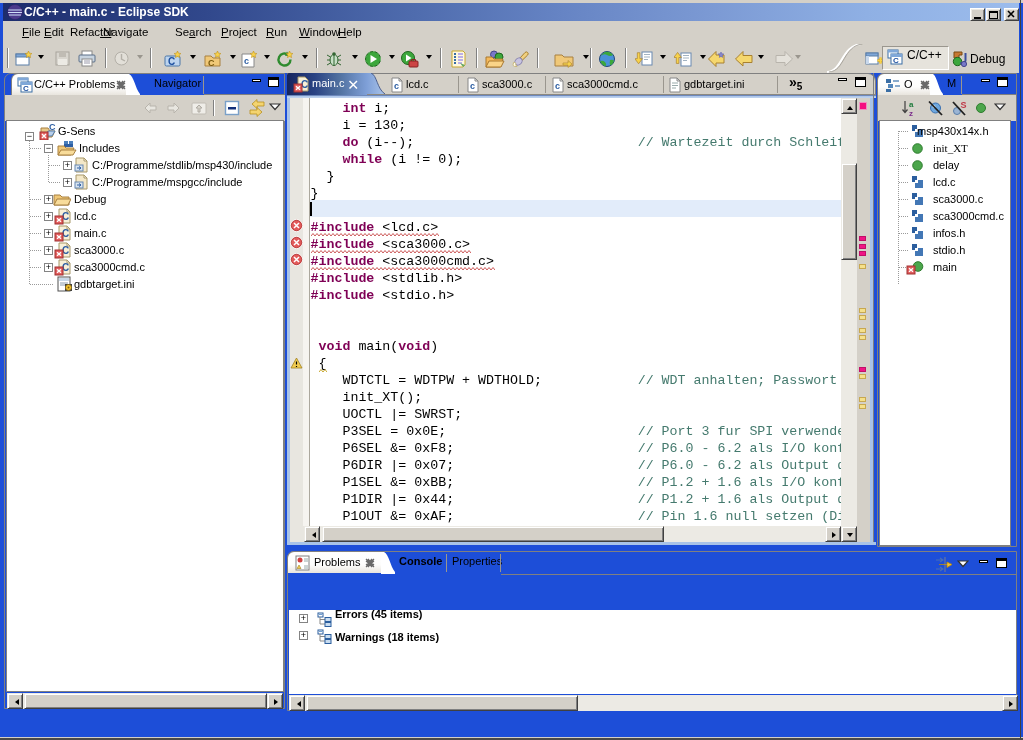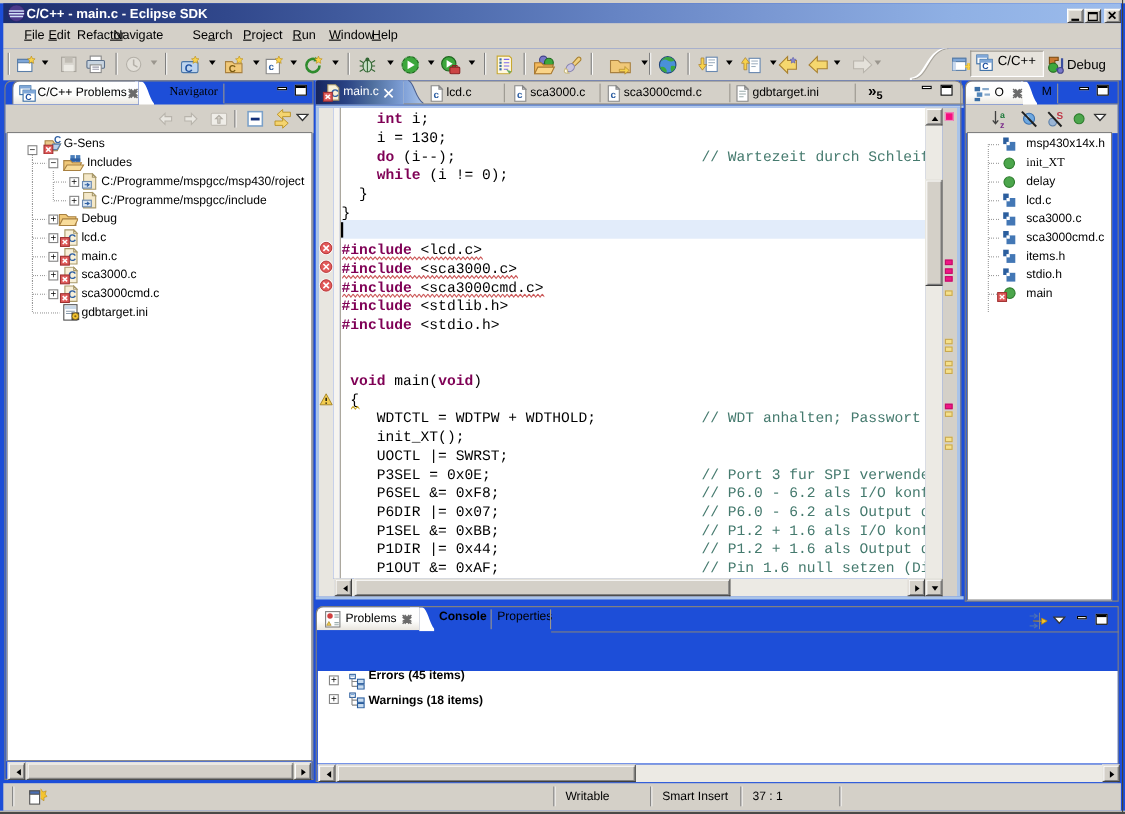--- a/index.html
+++ b/index.html
@@ -283,21 +283,21 @@
         <rect x="4" y="5" width="11" height="10" fill="#fff" stroke="#3A6EA5"></rect>
         <rect x="4" y="5" width="11" height="3" fill="#7FA7D8"></rect>
         <text x="6" y="14" font-size="8" font-weight="bold" fill="#1E50A0" font-family="Liberation Sans">C</text>
       </svg>
       <span class="abs" style="left:22px;top:4px;font-size:11px;">C/C++ Problems</span>
       <svg class="abs" style="left:103px;top:5px" width="12" height="12" viewBox="0 0 12 12">
           <path d="M2 2 L10 10 M10 2 L2 10 M4 2 L6 4.5 8 2 M2 4 L4.5 6 2 8 M4 10 L6 7.5 8 10 M10 4 L7.5 6 10 8" stroke="#6a6a6a" stroke-width="1.3" fill="none"></path>
         </svg>
       <div class="abs" style="right:-14px;top:0;width:14px;height:22px;background:#fff;clip-path:path('M0 0 L3 0 C8 2 9 14 14 20 L14 22 L0 22 Z');"></div>
     </div>
-    <div class="vtab-un" style="left:150px;top:4px;font-size:11px;font-family:Liberation Serif, serif;">Navigator</div>
+    <div class="vtab-un" style="left:150px;top:4px;font-size:11px;">Navigator</div>
     <div class="abs" style="left:199px;top:3px;width:1px;height:18px;background:#9a968e;"></div>
     <div class="abs" style="left:200px;top:21px;width:81px;height:1px;background:#808080;"></div>
     <div class="minidash" style="left:248px;top:6px;"></div>
     <div class="minibox" style="left:264px;top:4px;"></div>
 
     <div class="abs" style="left:1px;top:22px;width:280px;height:26px;background:#D4D0C8;"></div>
     <svg class="abs" style="left:138px;top:28px" width="17" height="14" viewBox="0 0 17 14">
       <path d="M8 2 L3 7 L8 12 L8 9 L14 9 L14 5 L8 5 Z" fill="#E8E6E0" stroke="#B8B4AC"></path>
     </svg>
     <svg class="abs" style="left:161px;top:28px" width="17" height="14" viewBox="0 0 17 14">
@@ -391,21 +391,21 @@
         <rect x="1" y="1" width="12" height="14" fill="#fff" stroke="#505050"></rect>
         <rect x="2" y="2" width="10" height="3" fill="#C8D8E8"></rect>
         <path d="M3 7 L11 7 M3 9 L9 9" stroke="#8899AA" stroke-width="1"></path>
         <rect x="8" y="8" width="7" height="7" fill="#404040"></rect>
         <circle cx="11.5" cy="11.5" r="3" fill="#F4C430" stroke="#806010" stroke-width="0.7"></circle>
         <circle cx="11.5" cy="11.5" r="1" fill="#806010"></circle>
       </svg>
 
       <div class="tree-txt" style="left:54px;top:52px;">G-Sens</div>
       <div class="tree-txt" style="left:75px;top:69px;">Includes</div>
-      <div class="tree-txt" style="left:88px;top:86px;">C:/Programme/mspgcc/msp430/roject</div>
+      <div class="tree-txt" style="left:88px;top:86px;">C:/Programme/stdlib/msp430/include</div>
       <div class="tree-txt" style="left:88px;top:103px;">C:/Programme/mspgcc/include</div>
       <div class="tree-txt" style="left:70px;top:120px;">Debug</div>
       <div class="tree-txt" style="left:70px;top:137px;">lcd.c</div>
       <div class="tree-txt" style="left:70px;top:154px;">main.c</div>
       <div class="tree-txt" style="left:70px;top:171px;">sca3000.c</div>
       <div class="tree-txt" style="left:70px;top:188px;">sca3000cmd.c</div>
       <div class="tree-txt" style="left:70px;top:205px;">gdbtarget.ini</div>
     </div>
 
     <div class="sb-h" style="left:3px;top:620px;width:276px;">
@@ -640,21 +640,21 @@
 
     <div class="white-area" style="left:2px;top:47px;width:132px;height:426px;"></div>
     <div class="abs dotv" style="left:21px;top:58px;height:154px;"></div>
     <div id="rtree">
         <div class="abs doth" style="left:22px;top:58px;width:10px;"></div>
         <svg class="abs" style="left:34px;top:51px" width="14" height="15" viewBox="0 0 14 15">
           <rect x="1" y="1" width="5" height="6" fill="#2B5E9E"></rect>
           <rect x="4" y="5" width="8" height="8" fill="#4377B5"></rect>
           <rect x="4" y="5" width="3" height="3" fill="#fff"></rect>
         </svg>
-        <div class="tree-txt" style="left:56px;top:52px;text-align:right;">msp430x14x.h</div>
+        <div class="tree-txt" style="left:40px;top:52px;text-align:right;">msp430x14x.h</div>
         <div class="abs doth" style="left:22px;top:75px;width:10px;"></div>
         <svg class="abs" style="left:34px;top:69px" width="13" height="13" viewBox="0 0 13 13">
           <circle cx="6.5" cy="6.5" r="4.8" fill="#4CA64C" stroke="#2E7D2E"></circle>
         </svg>
         <div class="tree-txt" style="left:56px;top:69px;font-family:Liberation Serif, serif;">init_XT</div>
         <div class="abs doth" style="left:22px;top:92px;width:10px;"></div>
         <svg class="abs" style="left:34px;top:86px" width="13" height="13" viewBox="0 0 13 13">
           <circle cx="6.5" cy="6.5" r="4.8" fill="#4CA64C" stroke="#2E7D2E"></circle>
         </svg>
         <div class="tree-txt" style="left:56px;top:86px;">delay</div>
@@ -678,21 +678,21 @@
           <rect x="4" y="5" width="8" height="8" fill="#4377B5"></rect>
           <rect x="4" y="5" width="3" height="3" fill="#fff"></rect>
         </svg>
         <div class="tree-txt" style="left:56px;top:137px;">sca3000cmd.c</div>
         <div class="abs doth" style="left:22px;top:160px;width:10px;"></div>
         <svg class="abs" style="left:34px;top:153px" width="14" height="15" viewBox="0 0 14 15">
           <rect x="1" y="1" width="5" height="6" fill="#2B5E9E"></rect>
           <rect x="4" y="5" width="8" height="8" fill="#4377B5"></rect>
           <rect x="4" y="5" width="3" height="3" fill="#fff"></rect>
         </svg>
-        <div class="tree-txt" style="left:56px;top:154px;">items.h</div>
+        <div class="tree-txt" style="left:56px;top:154px;">infos.h</div>
         <div class="abs doth" style="left:22px;top:177px;width:10px;"></div>
         <svg class="abs" style="left:34px;top:170px" width="14" height="15" viewBox="0 0 14 15">
           <rect x="1" y="1" width="5" height="6" fill="#2B5E9E"></rect>
           <rect x="4" y="5" width="8" height="8" fill="#4377B5"></rect>
           <rect x="4" y="5" width="3" height="3" fill="#fff"></rect>
         </svg>
         <div class="tree-txt" style="left:56px;top:171px;">stdio.h</div>
         <div class="abs doth" style="left:22px;top:194px;width:10px;"></div>
         <svg class="abs" style="left:29px;top:187px" width="20" height="15" viewBox="0 0 20 15">
           <circle cx="12" cy="6.5" r="4.8" fill="#4CA64C" stroke="#2E7D2E"></circle>
@@ -764,28 +764,13 @@
       <div class="sb-btn" style="left:0;top:0;width:16px;height:16px;">
           <div class="arr" style="left:4px;top:5px;border-right:4px solid #000;"></div>
         </div>
       <div class="sb-thumb" style="left:17px;top:0;width:272px;height:16px;"></div>
       <div class="sb-btn" style="left:713px;top:0;width:16px;height:16px;">
           <div class="arr" style="left:6px;top:5px;border-left:4px solid #000;"></div>
         </div>
     </div>
   </div>
 
-  <div id="status" class="abs">
-    <div class="ssep" style="left:8px;"></div>
-    <div class="ssep" style="left:500px;"></div>
-    <div class="ssep" style="left:588px;"></div>
-    <div class="ssep" style="left:670px;"></div>
-    <div class="ssep" style="left:760px;"></div>
-    <span class="abs" style="left:511px;top:6px;">Writable</span>
-    <span class="abs" style="left:599px;top:6px;">Smart Insert</span>
-    <span class="abs" style="left:681px;top:6px;">37 : 1</span>
-    <svg class="abs" style="left:22px;top:3px" width="18" height="18" viewBox="0 0 18 18">
-      <rect x="2" y="4" width="9" height="12" fill="#fff" stroke="#555"></rect>
-      <rect x="2" y="4" width="9" height="3" fill="#4A6FB5" stroke="#555"></rect>
-      <path d="M12 2 l2 3 3-1 -1 3 2 2 -3 1 0 3 -3-2" fill="#F4C430" stroke="#B8860B" stroke-width="0.5"></path>
-    </svg>
-  </div>
 </div>
 
 </body></html>

